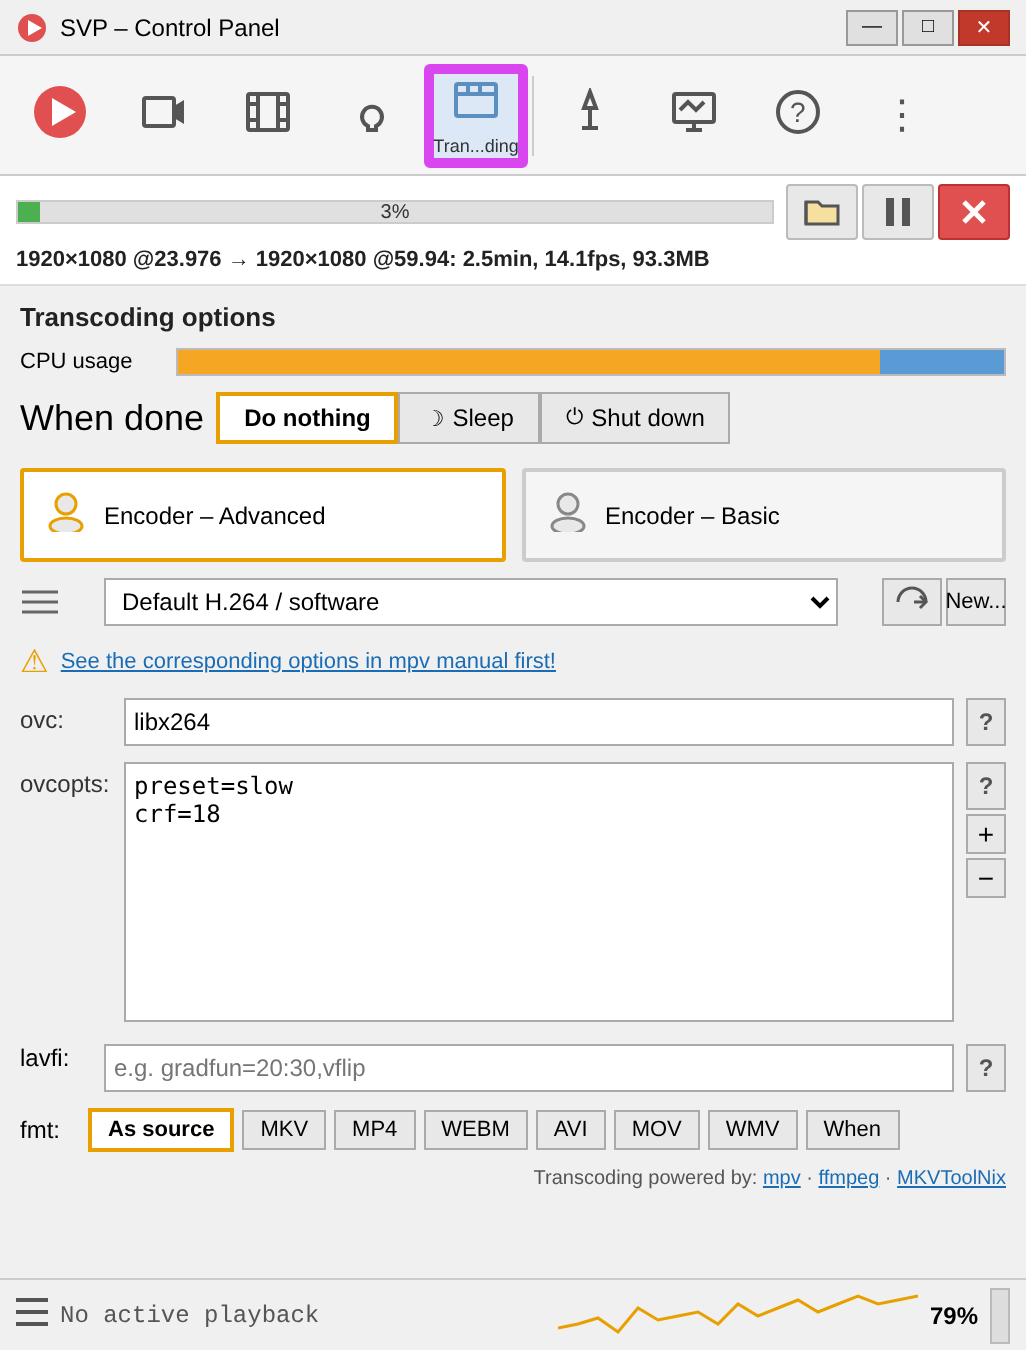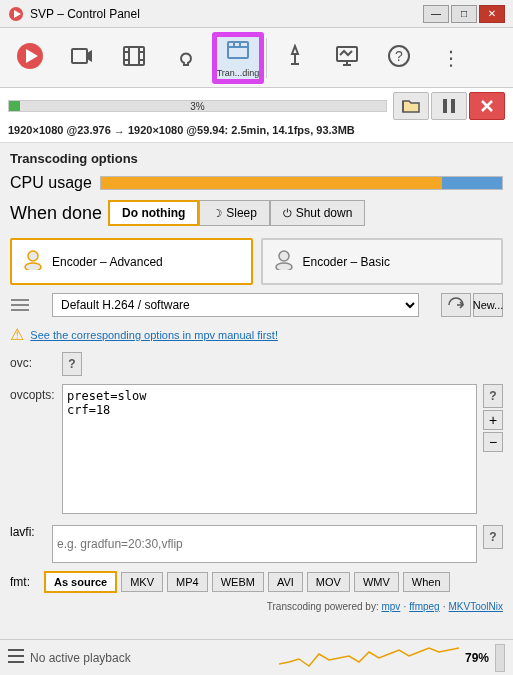--- a/index.html
+++ b/index.html
@@ -156,21 +156,21 @@
       color: #222;
     }
 
     
     .cpu-row {
       display: flex;
       align-items: center;
       margin-bottom: 8px;
       gap: 8px;
     }
-    .cpu-label { font-size: 16px; min-width: 70px; }
+    .cpu-label { font-size: 11px; min-width: 70px; }
     .cpu-bar-outer {
       flex: 1;
       height: 14px;
       background: #ddd;
       border: 1px solid #bbb;
       position: relative;
     }
     .cpu-bar-inner {
       height: 100%;
       background: linear-gradient(to right, #f5a623 0%, #f5a623 85%, #5b9bd5 85%, #5b9bd5 100%);
@@ -351,21 +351,21 @@
       margin-bottom: 8px;
       gap: 6px;
     }
     .lavfi-label { min-width: 36px; font-size: 12px; }
     .lavfi-input {
       flex: 1;
       height: 24px;
       border: 1px solid #aaa;
       font-size: 12px;
       background: #fff;
-      padding: 18px 4px;
+      padding: 4px 4px;
       color: #999;
     }
 
     
     .fmt-row {
       display: flex;
       align-items: center;
       gap: 4px;
       margin-bottom: 8px;
     }
@@ -411,20 +411,21 @@
       gap: 6px;
     }
     .status-menu-icon {
       font-size: 14px;
       cursor: pointer;
     }
     .status-text {
       flex: 1;
       font-size: 12px;
       color: #555;
+      font-family: Liberation Mono, monospace;
     }
     .status-chart {
       width: 180px;
       height: 28px;
     }
     .status-pct {
       font-size: 12px;
       font-weight: bold;
     }
     .status-scroll {
@@ -641,20 +642,21 @@
     </div>
   </div>
 
   <div class="warning-row">
     <span class="warning-icon">⚠</span>
     <span class="warning-link">See the corresponding options in mpv manual first!</span>
   </div>
 
   <div class="form-row">
     <span class="form-label">ovc:</span>
+    <input class="form-input" type="text" value="libx264" style="">
     <div class="form-help">?</div>
   </div>
 
   <div class="form-row">
     <span class="form-label">ovcopts:</span>
     <div class="form-textarea-wrap">
       <textarea class="form-textarea" style="">preset=slow
 crf=18</textarea>
     </div>
     <div style="display:flex;flex-direction:column;gap:2px;">

